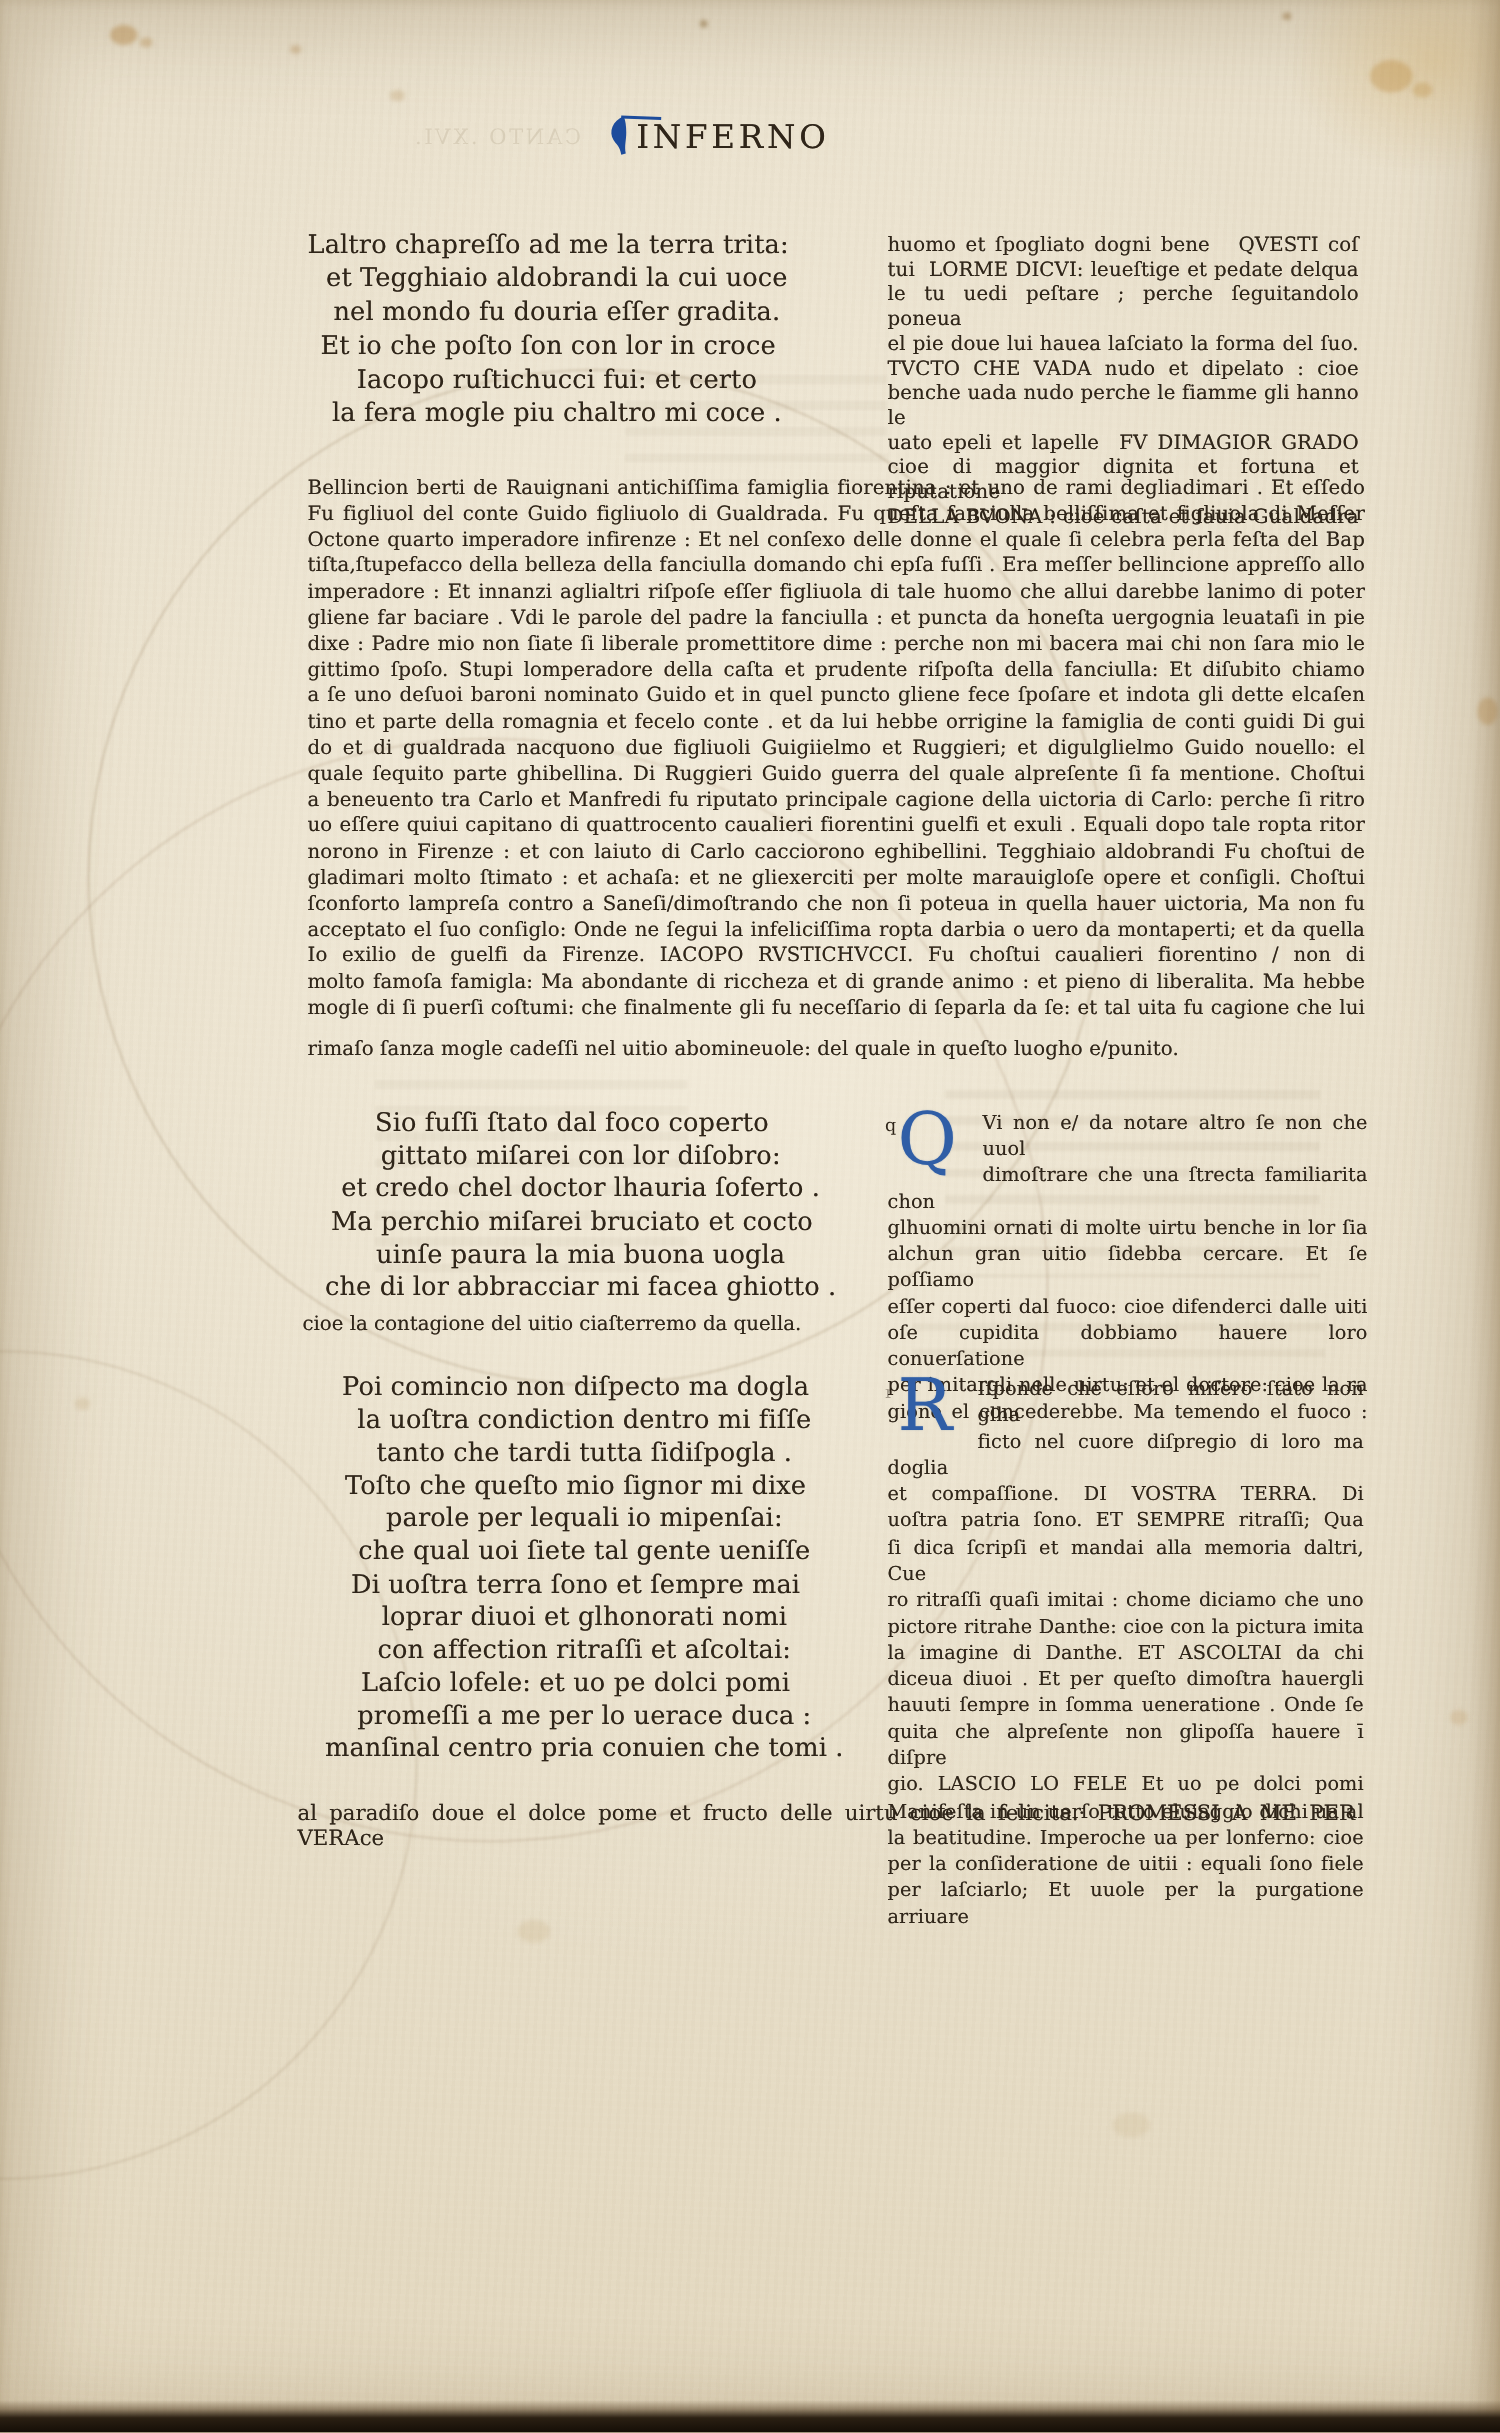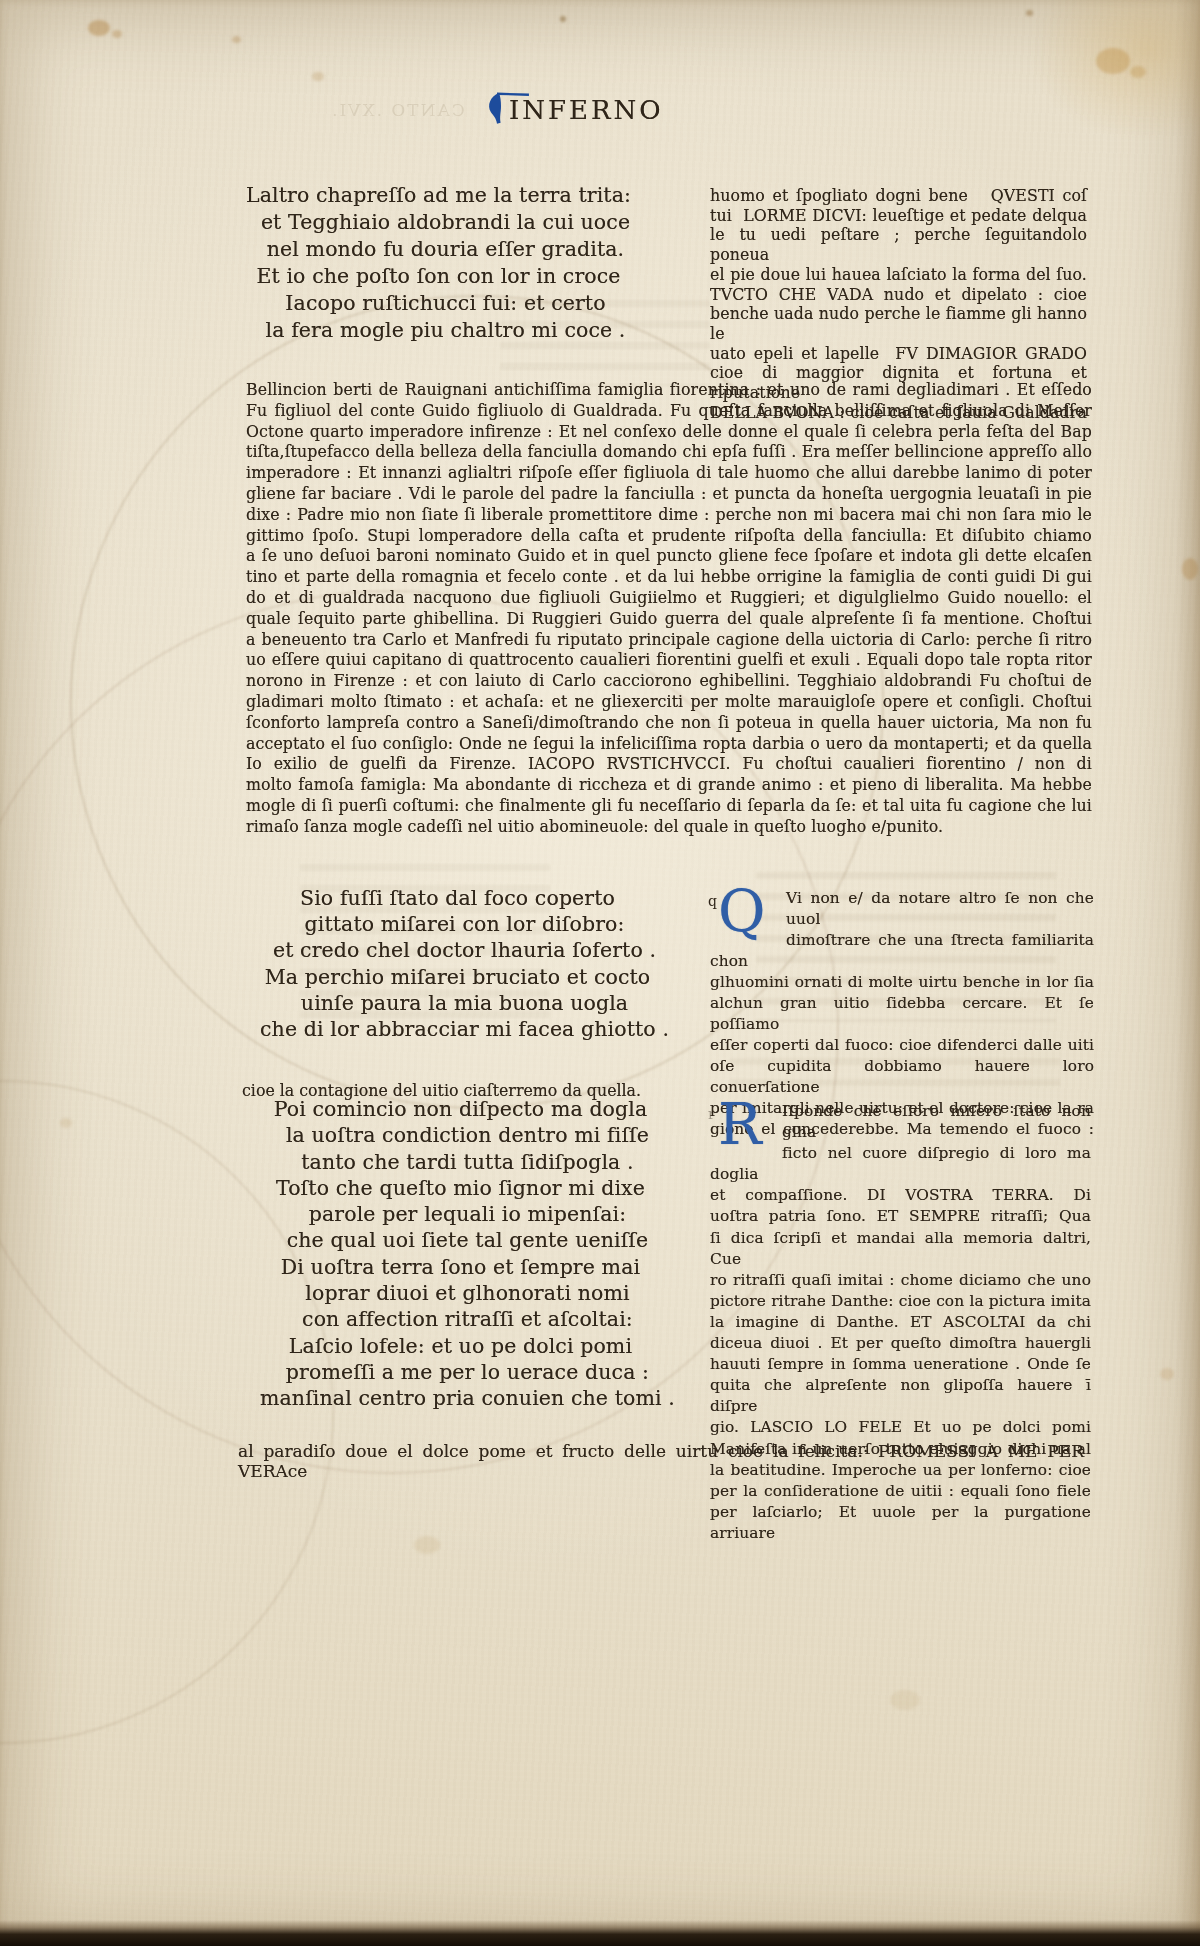--- a/index.html
+++ b/index.html
@@ -48,22 +48,22 @@
   .verse .line:nth-child(3n+2), .verse .line:nth-child(3n+3){margin-left:14px;}
   .v1{left:246px; top:182px;  line-height:27px;}
   .v2{left:246px; top:885px;  line-height:26.2px;}
   .v3{left:246px; top:1096px; line-height:26.3px;}
   .comm{font-size:15.8px;}
   .c1c{left:710px; top:186px; width:377px; line-height:19.7px;}
   .c2c{left:710px; top:888px; width:384px; line-height:21px;   font-size:15.4px;}
   .c3c{left:710px; top:1101px; width:381px; line-height:21.1px; font-size:15.4px;}
   .bio{left:246px; top:380px; width:846px; line-height:20.8px; font-size:15.8px;}
   .just .line{text-align:justify; text-align-last:justify;}
-  .bio .line:last-child{text-align:left; text-align-last:left;}
-  .gloss{left:242px; top:1049px; font-size:15.8px; white-space:nowrap; text-shadow:0 0 .4px rgba(47,37,25,.55);margin-top:32px;}
+  .bio .line:last-child{text-align:left; text-align-last:left;margin-top:12px;}
+  .gloss{left:242px; top:1049px; font-size:15.8px; white-space:nowrap; text-shadow:0 0 .4px rgba(47,37,25,.55);}
   .footer-line{left:238px; top:1441px; width:846px; font-size:17px; text-align:justify; text-align-last:justify;
     text-shadow:0 0 .4px rgba(47,37,25,.55);}
   
   .initial-float{float:left; width:76px; height:43px; position:relative;}
   .c3c .initial-float{width:72px;}
   .initial-float .big{position:absolute; left:8px; top:-6px; font-size:58px; line-height:58px;
     color:var(--initial_blue,#305ea6); text-shadow:0 0 1px rgba(48,94,166,.5);}
   .initial-float .guide{position:absolute; left:-2px; top:3px; font-size:14px; color:var(--ink,#2f2519);}
   .c3c .guide{opacity:.4;}
   .lines{display:block;}

